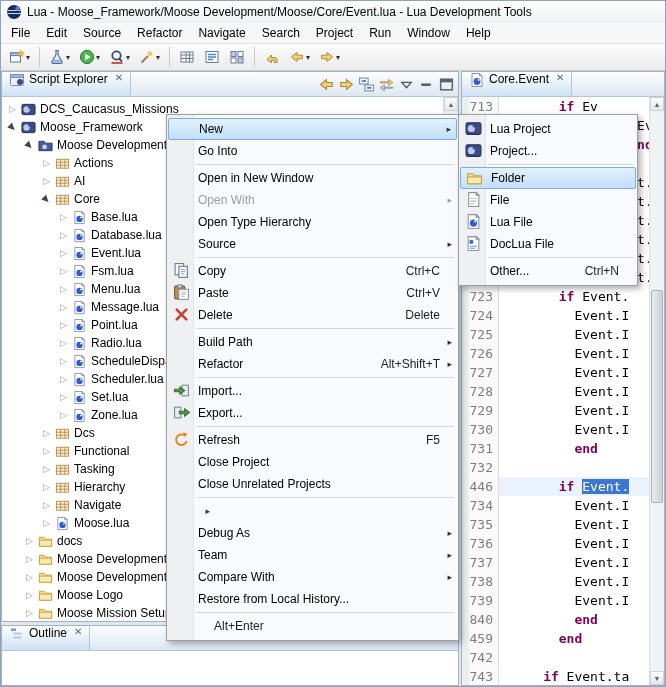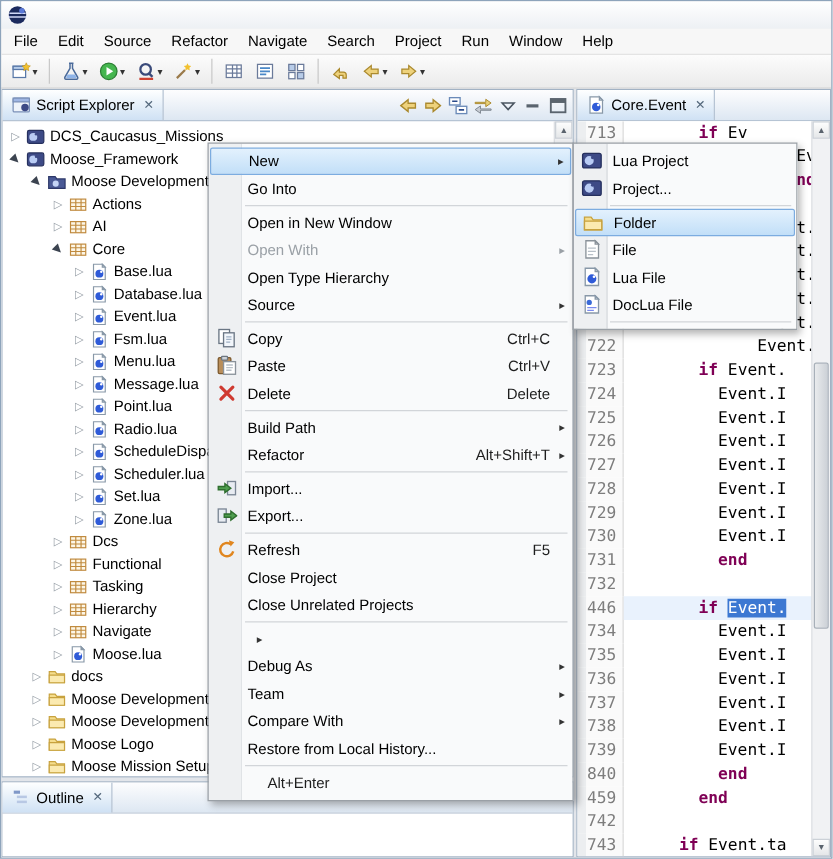--- a/index.html
+++ b/index.html
@@ -15,21 +15,21 @@
   .tb-sep{width:1px;height:20px;background:#c9c9c9;margin:0 4px;display:inline-block;}
   .ic{display:inline-flex;width:16px;height:16px;flex:none;}
   .ic svg{width:100%;height:100%;}
   .main{flex:1;display:flex;background:#e2e5ea;overflow:hidden;}
   .left-col{width:458px;flex:none;display:flex;flex-direction:column;}
   .panel{background:#fff;border:1px solid #a2b2c4;position:relative;display:flex;flex-direction:column;overflow:hidden;}
   .explorer{height:551px;flex:none;}
   .outline{flex:1;margin-top:3px;}
   .editor{flex:1;margin-left:2px;}
   .panel-header{height:25px;flex:none;background:linear-gradient(#fdfdfe,#dde7f2);border-bottom:1px solid #b6c4d4;display:flex;align-items:stretch;}
-  .tab{display:flex;align-items:center;gap:4px;padding:0 7px;background:linear-gradient(#feffff,#cfe1f4);border-right:1px solid #b6c4d4;font-size:12px;white-space:nowrap;}
+  .tab{display:flex;align-items:flex-start;gap:4px;padding:0 7px;background:linear-gradient(#feffff,#cfe1f4);border-right:1px solid #b6c4d4;font-size:12px;white-space:nowrap;}
   .tab-x{color:#54687c;font-size:10px;margin-left:3px;}
   .view-icons{margin-left:auto;display:flex;align-items:center;gap:3px;padding-right:3px;}
   .vt-btn{width:17px;height:17px;display:inline-flex;}
   .vt-btn svg{width:100%;height:100%;}
   .tree{flex:1;overflow:hidden;padding-top:3px;font-size:12px;position:relative;}
   .trow{height:18px;display:flex;align-items:center;white-space:nowrap;}
   .exp{width:13px;display:inline-flex;justify-content:center;font-size:9px;color:#969ea6;flex:none;}
   .exp.open{color:#3c4450;transform:rotate(45deg);}
   .trow .ic{width:15px;height:15px;margin:0 4px 0 2px;}
   .vscroll{position:absolute;top:25px;right:0;bottom:0;width:15px;background:#f1f2f4;border-left:1px solid #dde0e4;display:flex;flex-direction:column;z-index:5;}
@@ -62,20 +62,21 @@
 
 <div class="window">
   <div class="titlebar">
     <span class="ic" id="app-icon">
         <svg viewBox="0 0 16 16">
           <circle cx="8" cy="8" r="7" fill="#1b2a5e"></circle>
           <path d="M1.5 6.5h13M1 9.5h14" stroke="#cfd8f8" stroke-width="1.2"></path>
           <circle cx="11.5" cy="4.5" r="2.2" fill="#5b79d8"></circle>
         </svg>
       </span>
+    <span>Lua - Moose_Framework/Moose Development/Moose/Core/Event.lua - Lua Development Tools</span>
   </div>
 
   <div class="menubar" id="menubar">
       <div class="mb-item">File</div>
       <div class="mb-item">Edit</div>
       <div class="mb-item">Source</div>
       <div class="mb-item">Refactor</div>
       <div class="mb-item">Navigate</div>
       <div class="mb-item">Search</div>
       <div class="mb-item">Project</div>
@@ -977,14 +978,19 @@
             <path d="M3 1.5h7.5l2.5 2.5v10.5H3z" fill="#fff" stroke="#8898a8"></path>
             <path d="M10.5 1.5v2.5H13z" fill="#dde4ea" stroke="#8898a8"></path>
             <circle cx="6" cy="6.5" r="2" fill="#3a6ad8"></circle>
             <path d="M4.5 10.5h7M4.5 12.5h5" stroke="#7a8af0" fill="none"></path>
           </svg>
         </span>
         <span class="mlabel">DocLua File</span>
         <span class="marr"></span>
       </div>
       <div class="msep"></div>
+      <div class="mi">
+        <span class="mlabel">Other...</span>
+        <span class="msc">Ctrl+N</span>
+        <span class="marr"></span>
+      </div>
     </div>
 </div>
 
 </body></html>

